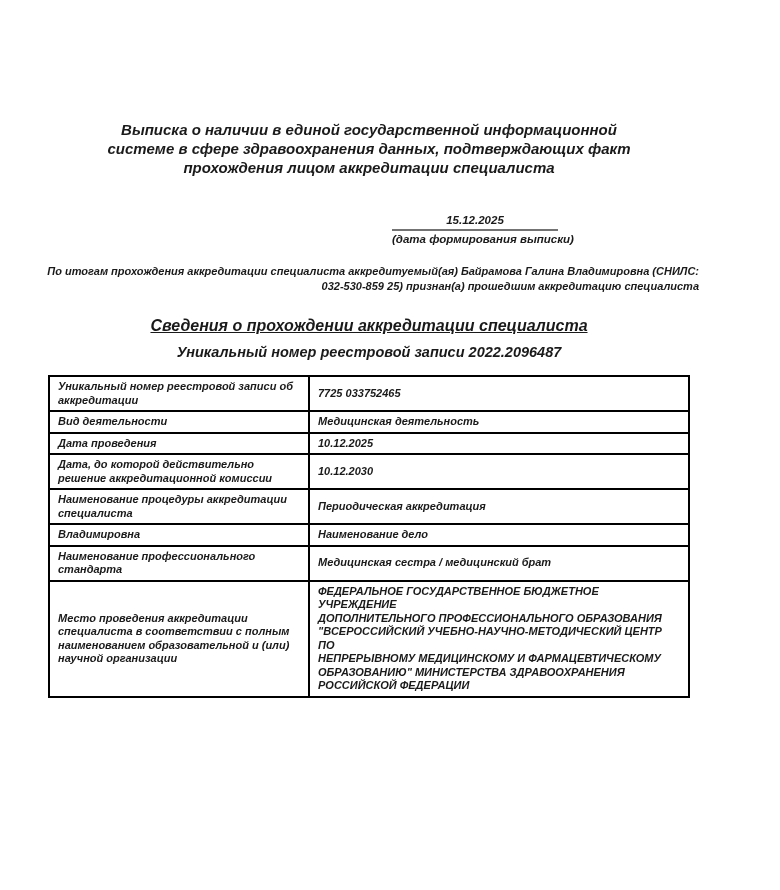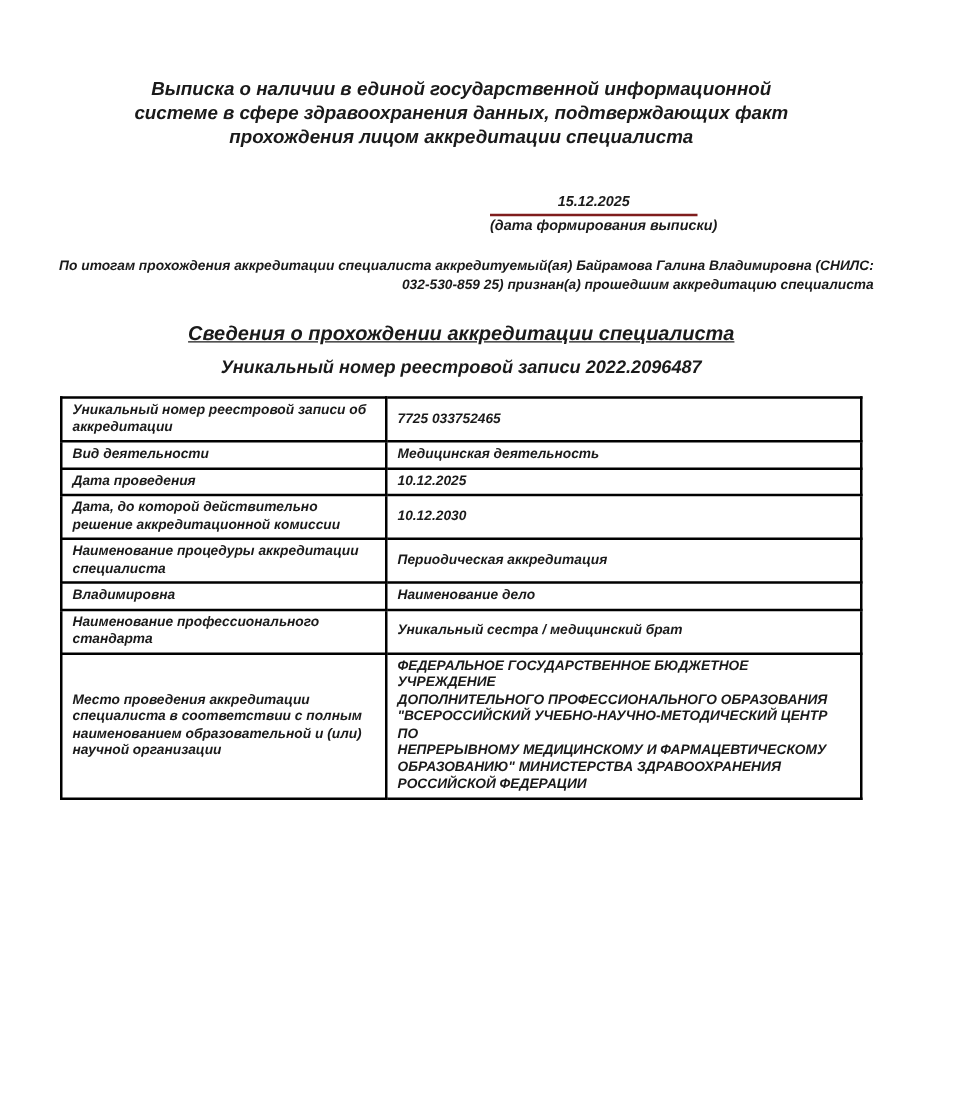--- a/index.html
+++ b/index.html
@@ -7,21 +7,21 @@
     padding: 0;
     background: #ffffff;
   }
   .page {
     position: relative;
     width: 738px;
     height: 890px;
     background: #ffffff;
     overflow: hidden;
     box-sizing: border-box;
-    padding-top: 62px;
+    padding-top: 120px;
     font-family: "Liberation Sans", sans-serif;
     font-weight: bold;
     font-style: italic;
     color: #1a1a1a;
   }
   .doc-title {
     width: 560px;
     margin: 0 auto;
     text-align: center;
     font-size: 15px;
@@ -31,21 +31,21 @@
   .date-block {
     width: 166px;
     margin: 22px 180px 0 auto;
     text-align: center;
   }
   .date-value {
     display: block;
     font-size: 11.5px;
     line-height: 14px;
     padding-bottom: 2px;
-    border-bottom: 2px solid #7f1d1d;
+    border-bottom: 2px solid #737373;
     margin-top: 36px;
   }
   .date-caption {
     display: block;
     font-size: 11.5px;
     line-height: 14px;
     margin-top: 1px;
     white-space: nowrap;
   }
   .summary-paragraph {
@@ -128,21 +128,21 @@
         <tr>
           <td class="label-cell">Наименование процедуры аккредитации специалиста</td>
           <td class="value-cell">Периодическая аккредитация</td>
         </tr>
         <tr>
           <td class="label-cell">Владимировна</td>
           <td class="value-cell">Наименование дело</td>
         </tr>
         <tr>
           <td class="label-cell">Наименование профессионального стандарта</td>
-          <td class="value-cell">Уникальный сестра / медицинский брат</td>
+          <td class="value-cell">Медицинская сестра / медицинский брат</td>
         </tr>
         <tr>
           <td class="label-cell">Место проведения аккредитации специалиста в соответствии с полным наименованием образовательной и (или) научной организации</td>
           <td class="value-cell">ФЕДЕРАЛЬНОЕ ГОСУДАРСТВЕННОЕ БЮДЖЕТНОЕ УЧРЕЖДЕНИЕ
 ДОПОЛНИТЕЛЬНОГО ПРОФЕССИОНАЛЬНОГО ОБРАЗОВАНИЯ
 "ВСЕРОССИЙСКИЙ УЧЕБНО-НАУЧНО-МЕТОДИЧЕСКИЙ ЦЕНТР ПО
 НЕПРЕРЫВНОМУ МЕДИЦИНСКОМУ И ФАРМАЦЕВТИЧЕСКОМУ
 ОБРАЗОВАНИЮ" МИНИСТЕРСТВА ЗДРАВООХРАНЕНИЯ
 РОССИЙСКОЙ ФЕДЕРАЦИИ</td>
         </tr>

